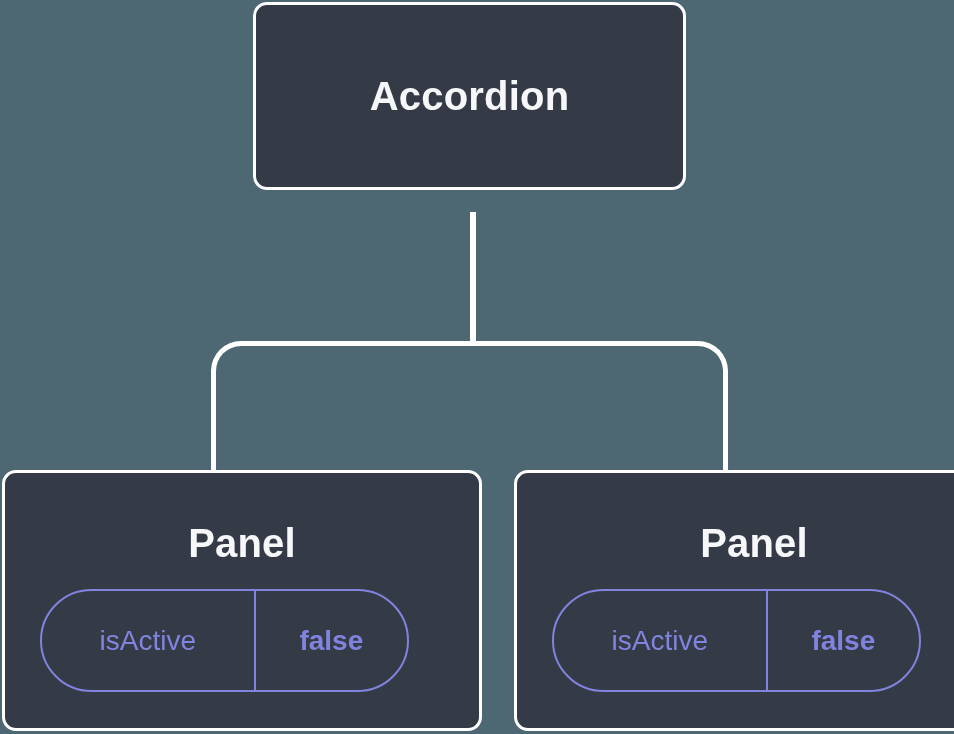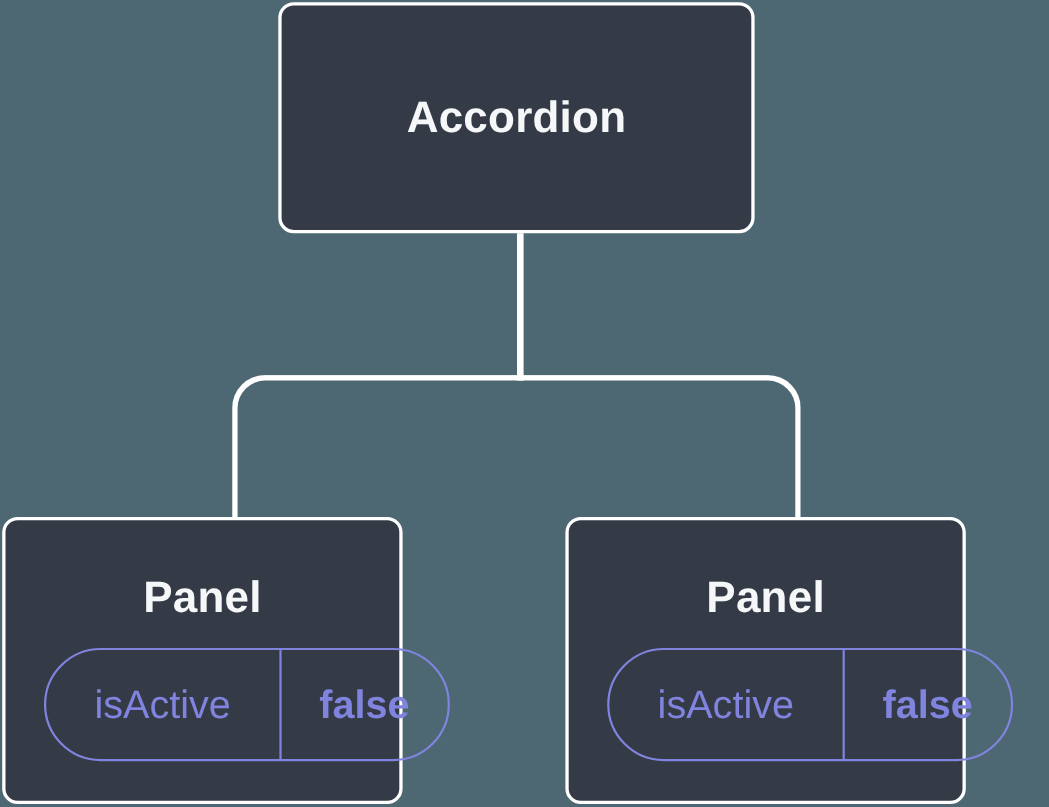--- a/index.html
+++ b/index.html
@@ -30,63 +30,63 @@
   .node-label {
     color: var(--node-text);
     font-size: 40px;
     font-weight: 600;
     letter-spacing: 0.2px;
     text-align: center;
     width: 100%;
   }
   .root-node {
     left: 253px; top: 2px;
-    width: 433px; height: 210px;
+    width: 433px; height: 188px;
     display: flex; align-items: center; justify-content: center;
   }
   .stem {
     position: absolute;
     left: 470px; top: 212px;
     width: 6px; height: 134px;
     background: var(--connector);
   }
   .bracket {
     position: absolute;
     left: 211px; top: 341px;
     width: 517px; height: 129px;
     border-top: 5px solid var(--connector);
     border-left: 5px solid var(--connector);
     border-right: 5px solid var(--connector);
     border-radius: 30px 30px 0 0;
     background: transparent;
   }
   .panel-node {
     top: 470px;
-    width: 364px; height: 261px;
+    width: 480px; height: 261px;
   }
   .panel-node.left  { left: 2px; }
   .panel-node.right { left: 514px; }
   .panel-node .node-label {
     position: absolute;
     top: 48px; left: 0;
   }
   .state-pill {
     position: absolute;
     top: 116px; left: 35px;
     width: 369px; height: 103px;
     border: 2.5px solid var(--accent);
     border-radius: 52px;
     display: flex;
     align-items: stretch;
     overflow: hidden;
   }
   .pill-cell {
     display: flex; align-items: center; justify-content: center;
     color: var(--accent);
-    font-size: 36px;
+    font-size: 28px;
     font-weight: 400;
   }
   .pill-cell.key { width: 58%; }
   .pill-cell.value {
     flex: 1;
     border-left: 2.5px solid var(--accent);
     font-weight: bold;
   }
 </style>
 </head>

